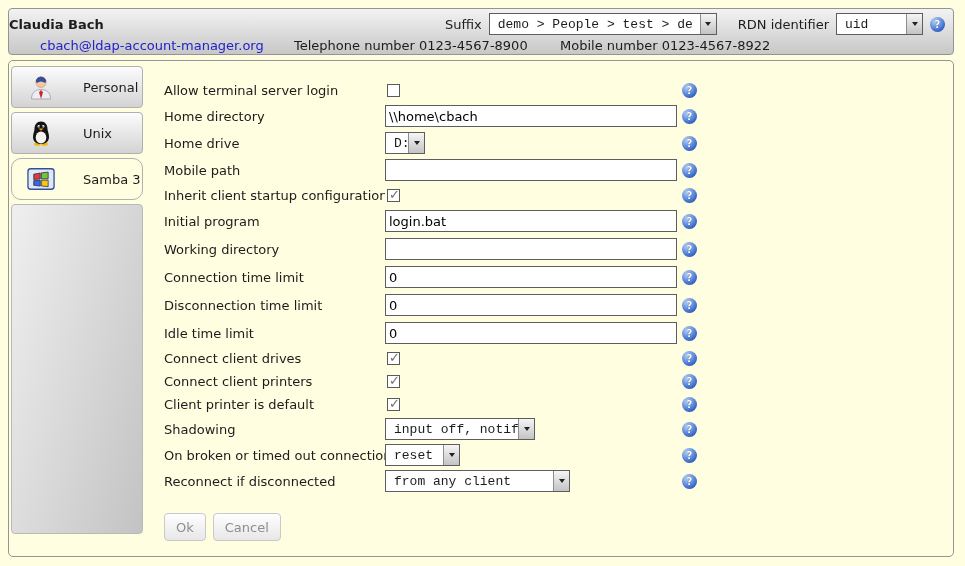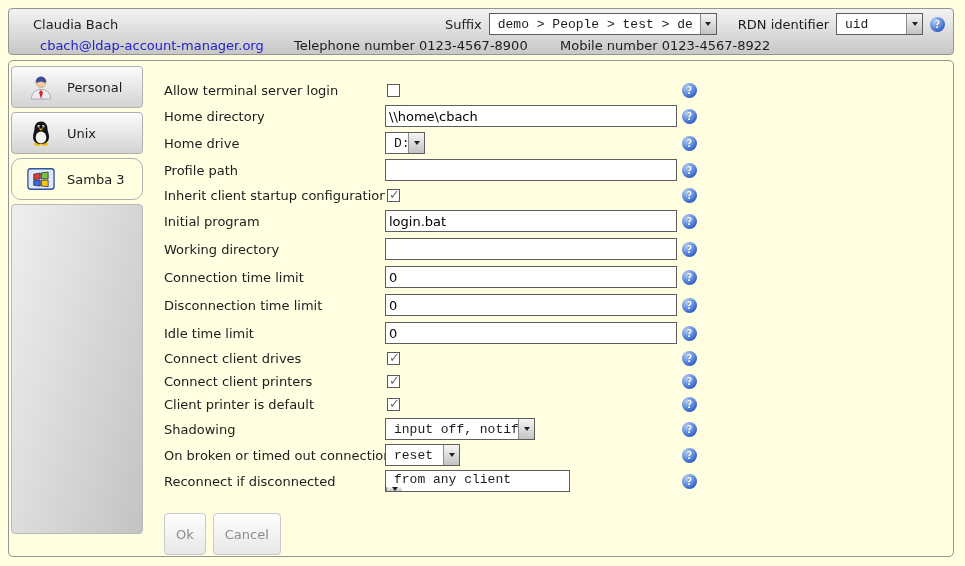--- a/index.html
+++ b/index.html
@@ -11,21 +11,21 @@
     font-size:13px; color:#1c1c1c;
   }
 
   
   .header-box {
     position:absolute; left:8px; top:8px; width:946px; height:47px;
     border:1px solid #949494; border-radius:4px;
     background:linear-gradient(#f3f3f3,#c7c7c7);
   }
   .header-row1 { position:absolute; left:0; top:3px; width:100%; height:24px; display:flex; align-items:center; }
-  .account-name { margin-left:24px; font-weight:normal; white-space:nowrap; }
+  .account-name { font-weight:bold; white-space:nowrap; }
   .header-right { margin-left:auto; margin-right:8px; display:flex; align-items:center; gap:7px; }
   .header-row2 { position:absolute; left:0; top:29px; width:100%; height:20px; }
   .email-link { position:absolute; left:31px; color:#2222cc; text-decoration:none; cursor:pointer; white-space:nowrap; }
   .phone-text { position:absolute; left:285px; white-space:nowrap; }
   .mobile-text { position:absolute; left:551px; white-space:nowrap; }
 
   
   .sel {
     height:22px; border:1px solid #5d5d5d; background:#fff;
     display:flex; align-items:stretch; cursor:pointer; overflow:hidden;
@@ -35,21 +35,21 @@
     width:16px; flex-shrink:0; border-left:1px solid #8d8d8d;
     background:linear-gradient(#f5f5f5,#c3c3c3);
     display:flex; align-items:center; justify-content:center;
   }
   .sel-arrow { width:0; height:0; border-left:3.5px solid transparent; border-right:3.5px solid transparent; border-top:4px solid #222; }
   .sel-suffix { width:228px; }
   .sel-rdn { width:87px; }
   .sel-xs { width:40px; }
   .sel-m  { width:75px; }
   .sel-l  { width:150px; }
-  .sel-xl { width:185px;flex-direction:column; }
+  .sel-xl { width:185px; }
 
   
   .help-icon {
     display:inline-flex; width:15px; height:15px; border-radius:50%;
     background:radial-gradient(circle at 35% 28%, #b8d2f4 0%, #6c96e0 40%, #2f5ec4 75%, #24479c 100%);
     color:#fff; font-size:10px; font-weight:bold;
     align-items:center; justify-content:center; cursor:pointer; flex-shrink:0;
     text-shadow:0 0 1px #1a3a80;
   }
 
@@ -57,21 +57,21 @@
   .content-box {
     position:absolute; left:8px; top:60px; width:946px; height:497px;
     border:1px solid #949494; border-radius:5px; background:#fffee1;
   }
 
   
   .sidebar { position:absolute; left:2px; top:5px; width:132px; }
   .tab {
     height:42px; margin-bottom:4px; border:1px solid #b0b0b0; border-radius:4px;
     background:linear-gradient(#fcfcfc,#d3d3d3);
-    display:flex; align-items:center; padding-left:15px; gap:12px;
+    display:flex; align-items:center; padding-left:15px; gap:28px;
     cursor:pointer;
   }
   .tab.active { background:#fffee1;border-radius:10px; }
   .tab-label { white-space:nowrap; }
   .tab-icon { width:28px; height:28px; display:flex; align-items:center; justify-content:center; }
   .sidebar-filler {
     margin-top:3px; height:330px; border:1px solid #b9b9b9; border-radius:4px;
     background:linear-gradient(105deg,#efefef,#c3c3c3);
   }
 
@@ -93,21 +93,21 @@
     position:relative; cursor:pointer; margin-left:2px;
   }
   .cb.checked::after {
     content:"\2713"; position:absolute; left:1px; top:-3px;
     font-size:13px; color:#6e6e6e;
   }
 
   
   .button-row { margin-top:19px; display:flex; gap:7px; }
   .btn {
-    height:42px; padding:0 11px; border:1px solid #c9c9c9; border-radius:4px;
+    height:28px; padding:0 11px; border:1px solid #c9c9c9; border-radius:4px;
     background:linear-gradient(#fefefe,#e7e7e7);
     color:#8d8d8d; font-size:13px; display:flex; align-items:center; cursor:pointer;
   }
   .hdr-label { white-space:nowrap; }
 </style>
 </head>
 <body>
 
 <div class="header-box">
   <div class="header-row1">
@@ -206,21 +206,21 @@
           <div class="sel sel-xs">
             <span class="sel-value">D:</span>
             <span class="sel-btn">
               <span class="sel-arrow"></span>
             </span>
           </div>
         </div>
         <span class="help-icon">?</span>
       </div>
       <div class="form-row row-text">
-        <div class="form-label">Profile path</div>
+        <div class="form-label">Mobile path</div>
         <div class="control-cell">
           <input type="text" class="text-input" style="">
         </div>
         <span class="help-icon">?</span>
       </div>
       <div class="form-row row-checkbox">
         <div class="form-label">Inherit client startup configuration</div>
         <div class="control-cell">
           <div class="cb checked"></div>
         </div>

